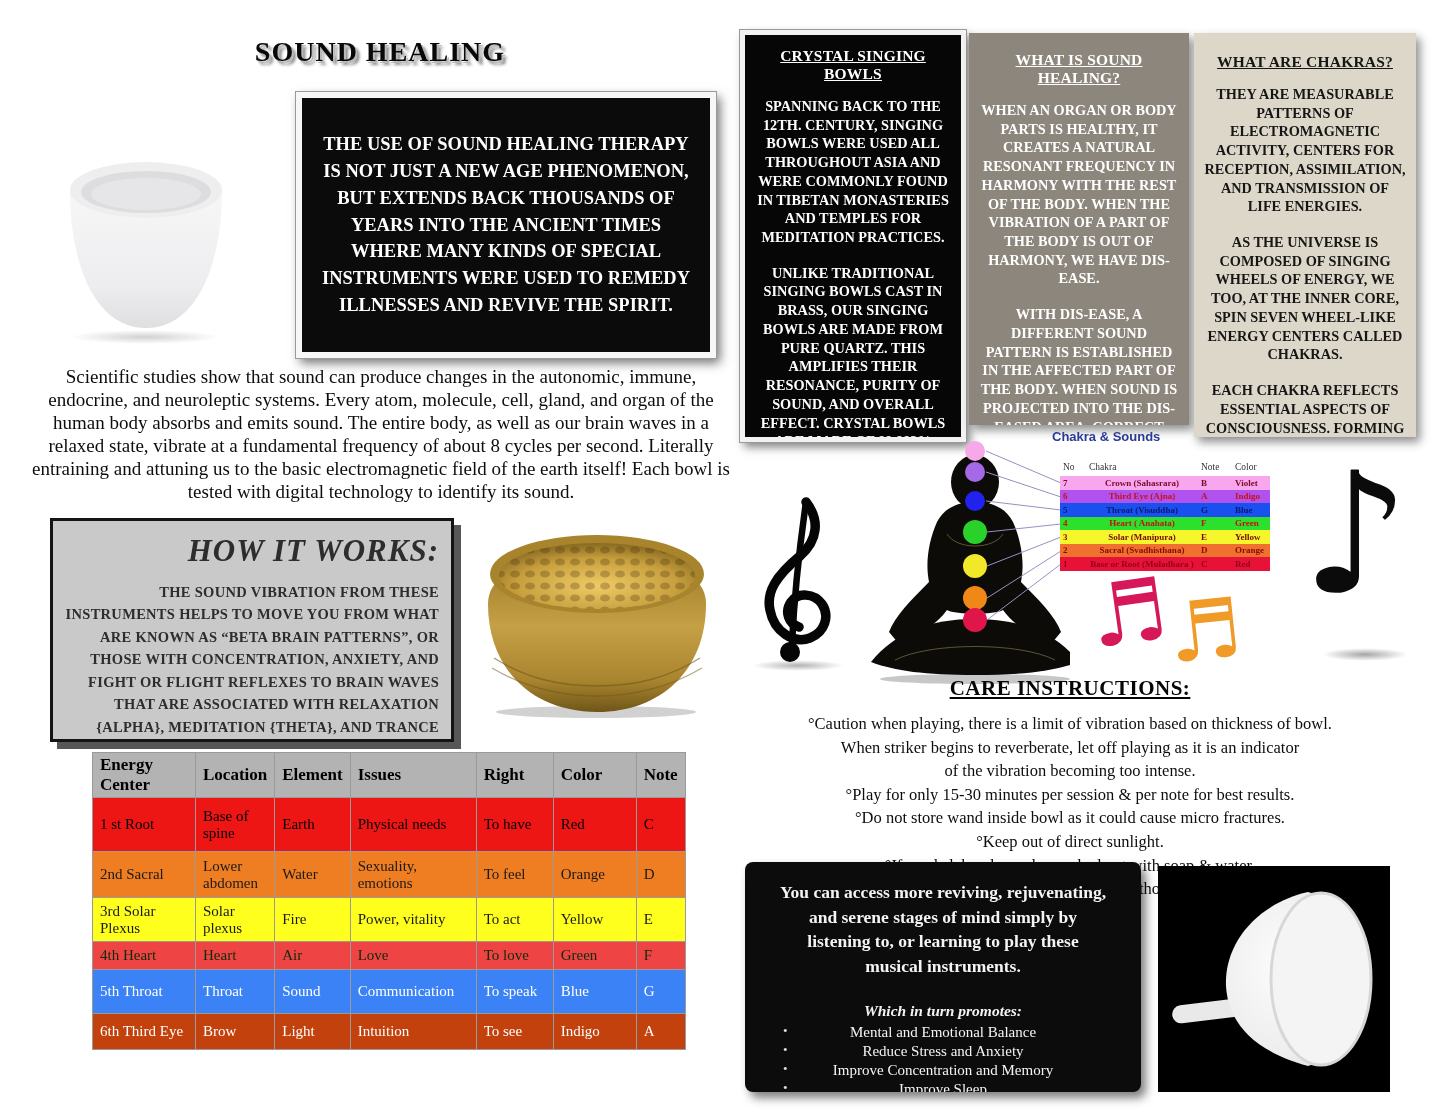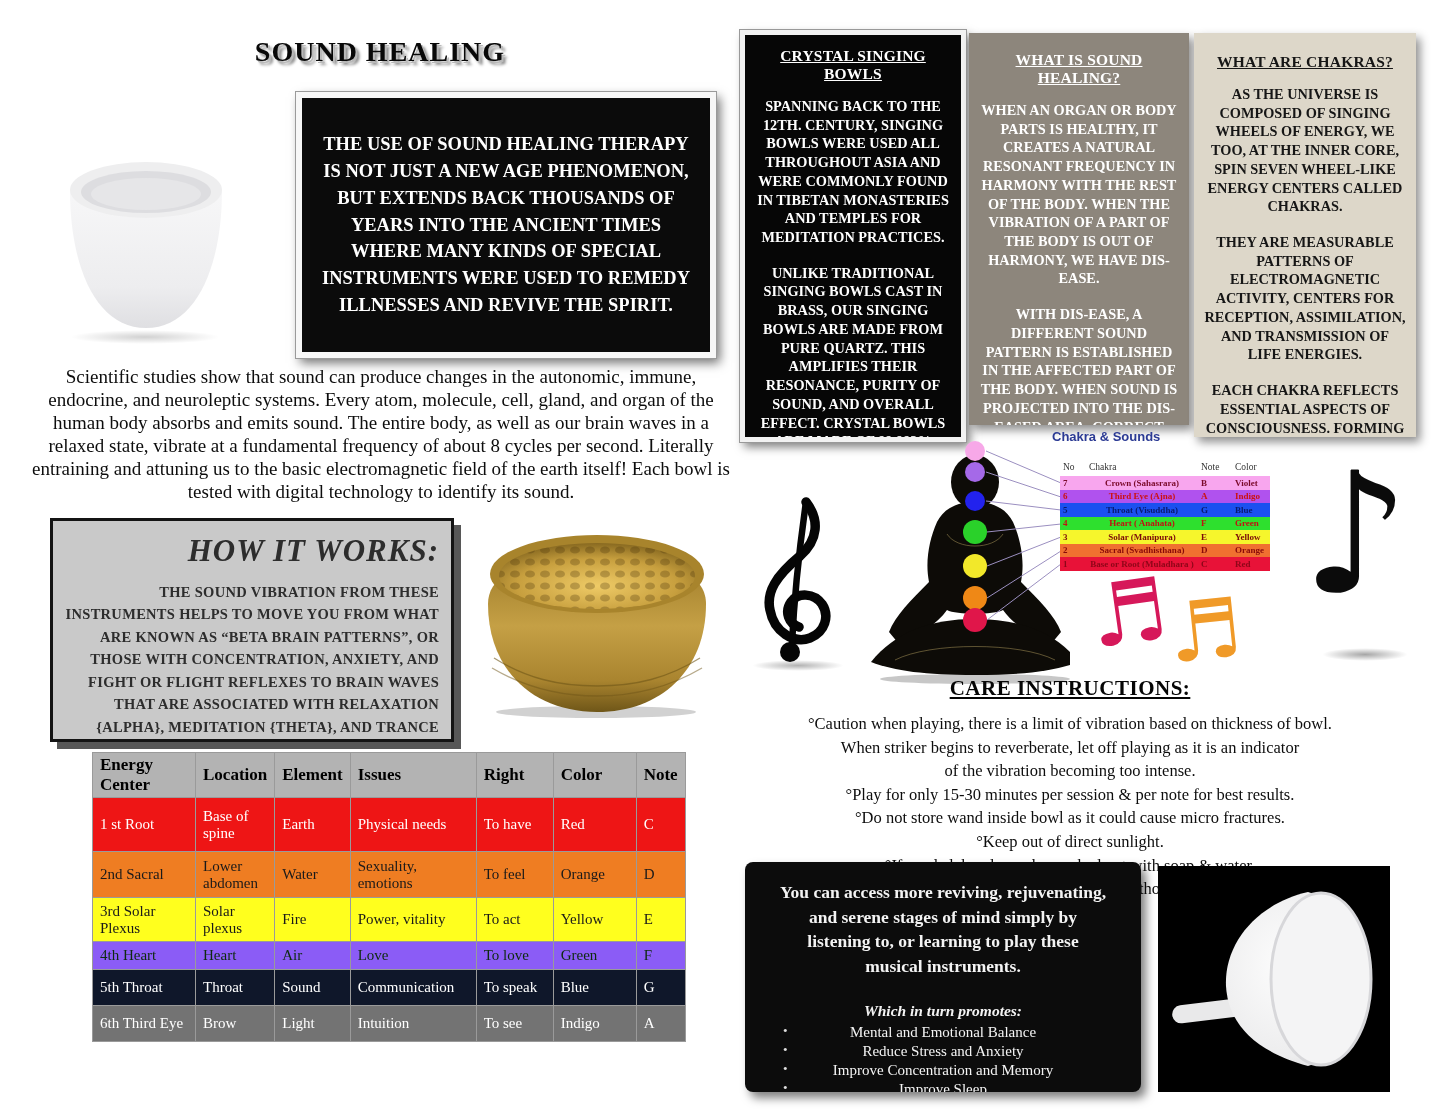--- a/index.html
+++ b/index.html
@@ -172,21 +172,21 @@
           <th>Energy Center</th>
           <th>Location</th>
           <th>Element</th>
           <th>Issues</th>
           <th>Right</th>
           <th>Color</th>
           <th>Note</th>
         </tr>
       </thead>
     <tbody>
-        <tr style="background: rgb(238, 21, 21); color: #ffffff; height: 54px; border-radius: 21px;">
+        <tr style="background: rgb(238, 21, 21); color: #000000; height: 54px; border-radius: 21px;">
           <td>1 st Root</td>
           <td>Base of spine</td>
           <td>Earth</td>
           <td>Physical needs</td>
           <td>To have</td>
           <td>Red</td>
           <td>C</td>
         </tr>
         <tr style="background: rgb(239, 125, 34); color: rgb(26, 26, 26); height: 46px;">
           <td>2nd Sacral</td>
@@ -199,39 +199,39 @@
         </tr>
         <tr style="background: rgb(255, 255, 30); color: rgb(26, 26, 26); height: 44px;">
           <td>3rd Solar Plexus</td>
           <td>Solar plexus</td>
           <td>Fire</td>
           <td>Power, vitality</td>
           <td>To act</td>
           <td>Yellow</td>
           <td>E</td>
         </tr>
-        <tr style="background: #8b5cf6; color: rgb(13, 43, 13); height: 28px;">
+        <tr style="background: #ef4444; color: rgb(13, 43, 13); height: 28px;">
           <td>4th Heart</td>
           <td>Heart</td>
           <td>Air</td>
           <td>Love</td>
           <td>To love</td>
           <td>Green</td>
           <td>F</td>
         </tr>
-        <tr style="background: #0f172a; color: rgb(255, 255, 255); height: 36px;">
+        <tr style="background: #3b82f6; color: rgb(255, 255, 255); height: 44px;">
           <td>5th Throat</td>
           <td>Throat</td>
           <td>Sound</td>
           <td>Communication</td>
           <td>To speak</td>
           <td>Blue</td>
           <td>G</td>
         </tr>
-        <tr style="background: #737373; color: rgb(255, 255, 255); height: 36px;">
+        <tr style="background: #c2410c; color: rgb(255, 255, 255); height: 36px;">
           <td>6th Third Eye</td>
           <td>Brow</td>
           <td>Light</td>
           <td>Intuition</td>
           <td>To see</td>
           <td>Indigo</td>
           <td>A</td>
         </tr>
       </tbody>
   </table>
@@ -246,22 +246,22 @@
   <div class="info-col col-1">
     <h3>WHAT IS SOUND HEALING?</h3>
     <div class="col-body">
         <p>WHEN AN ORGAN OR BODY PARTS IS HEALTHY, IT CREATES A NATURAL RESONANT FREQUENCY IN HARMONY WITH THE REST OF THE BODY. WHEN THE VIBRATION OF A PART OF THE BODY IS OUT OF HARMONY, WE HAVE DIS-EASE.</p>
         <p>WITH DIS-EASE, A DIFFERENT SOUND PATTERN IS ESTABLISHED IN THE AFFECTED PART OF THE BODY. WHEN SOUND IS PROJECTED INTO THE DIS-EASED AREA, CORRECT HARMONIC PATTERNS ARE RESTORED.</p>
       </div>
   </div>
   <div class="info-col col-2">
     <h3>WHAT ARE CHAKRAS?</h3>
     <div class="col-body">
+        <p>THEY ARE MEASURABLE PATTERNS OF ELECTROMAGNETIC ACTIVITY, CENTERS FOR RECEPTION, ASSIMILATION, AND TRANSMISSION OF LIFE ENERGIES.</p>
         <p>AS THE UNIVERSE IS COMPOSED OF SINGING WHEELS OF ENERGY, WE TOO, AT THE INNER CORE, SPIN SEVEN WHEEL-LIKE ENERGY CENTERS CALLED CHAKRAS.</p>
-        <p>THEY ARE MEASURABLE PATTERNS OF ELECTROMAGNETIC ACTIVITY, CENTERS FOR RECEPTION, ASSIMILATION, AND TRANSMISSION OF LIFE ENERGIES.</p>
         <p>EACH CHAKRA REFLECTS ESSENTIAL ASPECTS OF CONSCIOUSNESS. FORMING THE MATTER PROGRAMS THAT GOVERN OUR LIVES; LOVE, LEARNING ILLUMINATION.</p>
       </div>
   </div>
 
   <div class="cs-label">Chakra &amp; Sounds</div>
 
   <div class="figure">
     <svg width="215" height="246" viewBox="0 0 215 246">
       <ellipse cx="120" cy="241" rx="95" ry="5" fill="rgba(0,0,0,0.22)"></ellipse>
       <g fill="#0d0b07">

